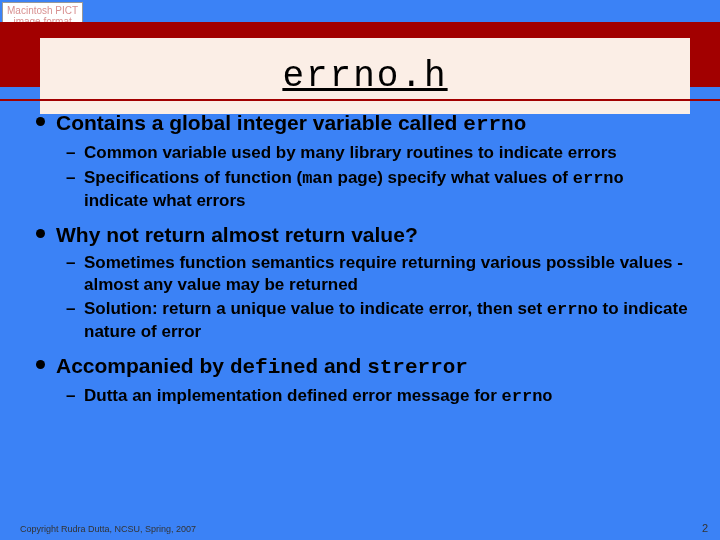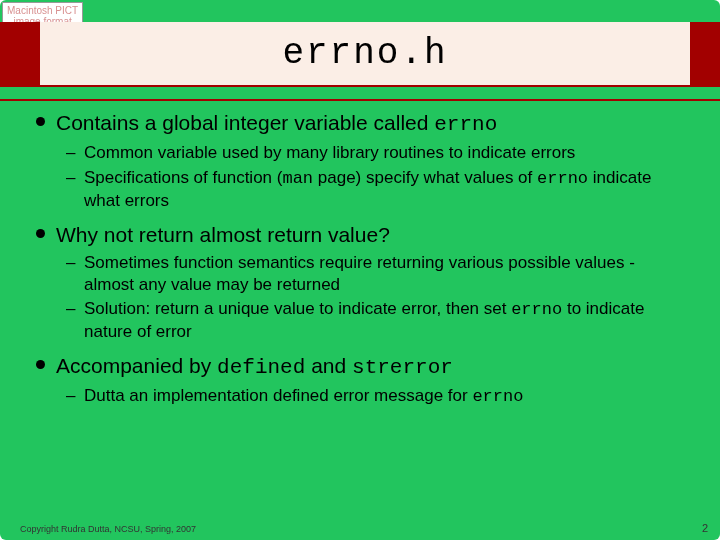--- a/index.html
+++ b/index.html
@@ -1,45 +1,46 @@
 <!DOCTYPE html>
 <html><head>
 <meta charset="utf-8">
 <style>
   * { margin: 0; padding: 0; box-sizing: border-box; }
   html, body { width: 720px; height: 540px; font-family: Arial, Helvetica, sans-serif; background: #fff; }
-  .slide { width: 720px; height: 540px; position: relative; background: #22c55e; border-radius: 6px; }
+  .slide { width: 720px; height: 540px; position: relative; background: #3b82f6; }
   .badge {
     position: absolute; top: 2px; left: 2px;
     border: 1px solid #999; background: #fff;
     padding: 2px 4px; font-size: 10px; line-height: 11px;
     color: #d89090; text-align: center;
   }
   .title-bar {
     position: absolute; top: 22px; left: 0; width: 100%; height: 65px;
     background: #a20000;
   }
   .title-inner {
-    position: absolute; top: 0; left: 40px; right: 30px; height: 63px;
+    position: absolute; top: 16px; left: 40px; right: 30px; height: 76px;
     background: #fbeee6;
     font-family: "Courier New", Courier, monospace;
     font-size: 36px; letter-spacing: 2px;
     display: flex; align-items: center; justify-content: center;
     color: #000;
+    text-decoration: underline;
   }
   .accent-line {
     position: absolute; top: 99px; left: 0; width: 100%; height: 2px;
     background: #a20000;
   }
   .content {
     position: absolute; top: 110px; left: 32px; right: 32px;
     font-size: 18px; color: #000;
   }
   ul.lvl1 { list-style: none; }
-  ul.lvl1 > li { margin-bottom: 10px; position: relative; padding-left: 24px; }
+  ul.lvl1 > li { margin-bottom: 10px; position: relative; padding-left: 24px; font-weight: bold; }
   ul.lvl1 > li::before {
     content: ""; position: absolute; left: 4px; top: 7px;
     width: 9px; height: 9px; background: #000; border-radius: 50%;
   }
   ul.lvl1 > li > .head { font-size: 21px; line-height: 1.25; }
   ul.lvl2 { list-style: none; margin-top: 4px; }
   ul.lvl2 > li { position: relative; padding-left: 28px; font-size: 17px; line-height: 1.28; margin-bottom: 3px; }
   ul.lvl2 > li::before {
     content: "\2013"; position: absolute; left: 10px; top: 0; color: #000;
   }

